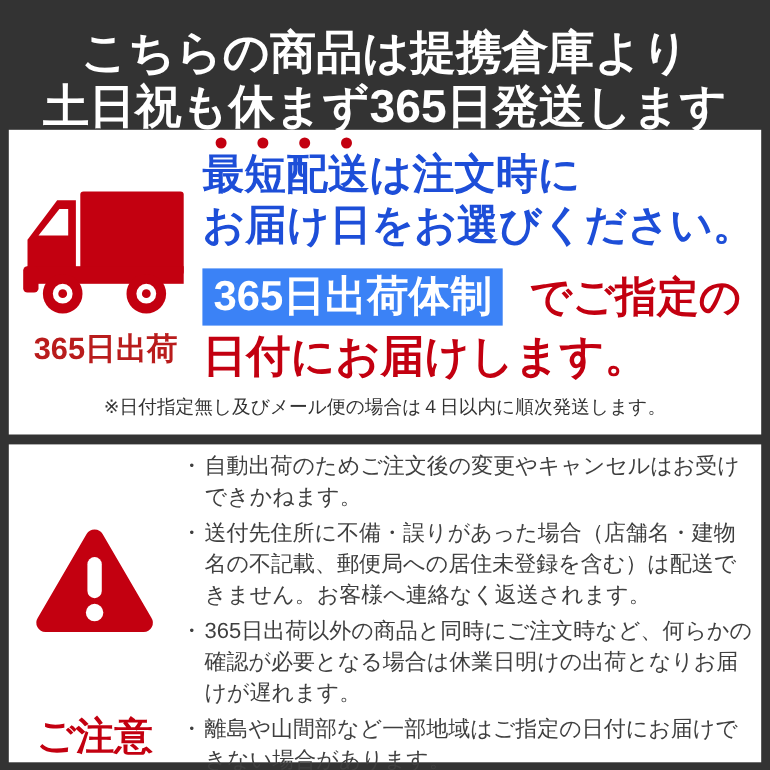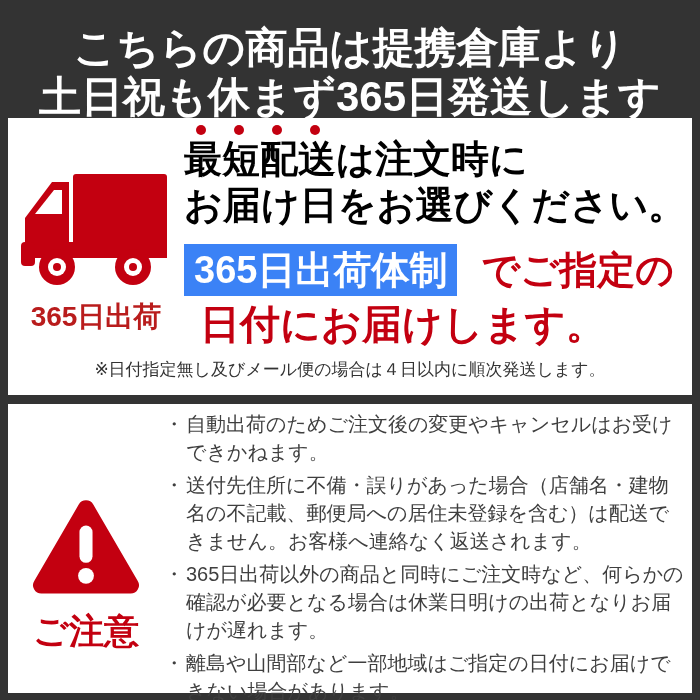--- a/index.html
+++ b/index.html
@@ -35,43 +35,44 @@
     padding-top:52px;
   }
   .truck-col svg{display:block;}
   .truck-label{
     color:#b91c1c;font-size:28px;font-weight:bold;margin-top:10px;white-space:nowrap;
   }
   .ship-content{flex:1;padding-top:6px;}
   .emph-dots{display:flex;gap:28px;margin-left:12px;height:12px;align-items:center;}
   .emph-dots .dot{width:10px;height:10px;border-radius:50%;background:#c30010;}
   .ship-h1,.ship-h2{
-    color:#000000;font-size:38px;font-weight:bold;line-height:46px;white-space:nowrap;
+    color:#1d4ed8;font-size:38px;font-weight:bold;line-height:46px;white-space:nowrap;
   }
   .badge-row{display:flex;align-items:center;margin-top:16px;}
   .ship-badge{
     background:#3b82f6;color:#ffffff;font-size:38px;font-weight:bold;
     padding:5px 10px;line-height:42px;white-space:nowrap;
   }
   .badge-suffix{
     color:#c30010;font-size:38px;font-weight:bold;margin-left:24px;white-space:nowrap;
   }
   .ship-line2{
     color:#c30010;font-size:40px;font-weight:bold;line-height:48px;
-    margin-top:4px;margin-left:16px;white-space:nowrap;
+    margin-top:4px;margin-left:0;white-space:nowrap;
   }
   .ship-note{
     color:#333333;font-size:17px;line-height:28px;text-align:center;
     margin-top:8px;white-space:nowrap;
   }
   
   .caution-col{
     width:156px;flex:0 0 156px;
     display:flex;flex-direction:column;align-items:center;
-    padding-top:92px;
+    padding-top:73px;
+    justify-content:space-between;
   }
   .caution-label{
     color:#c30010;font-size:35px;font-weight:bold;margin-top:8px;white-space:nowrap;
   }
   .bullet-list{
     list-style:none;margin:0;padding:6px 8px 0 0;flex:1;
     display:flex;flex-direction:column;gap:5px;
   }
   .bullet-item{
     display:flex;color:#3f3f3f;font-size:20px;line-height:28px;

